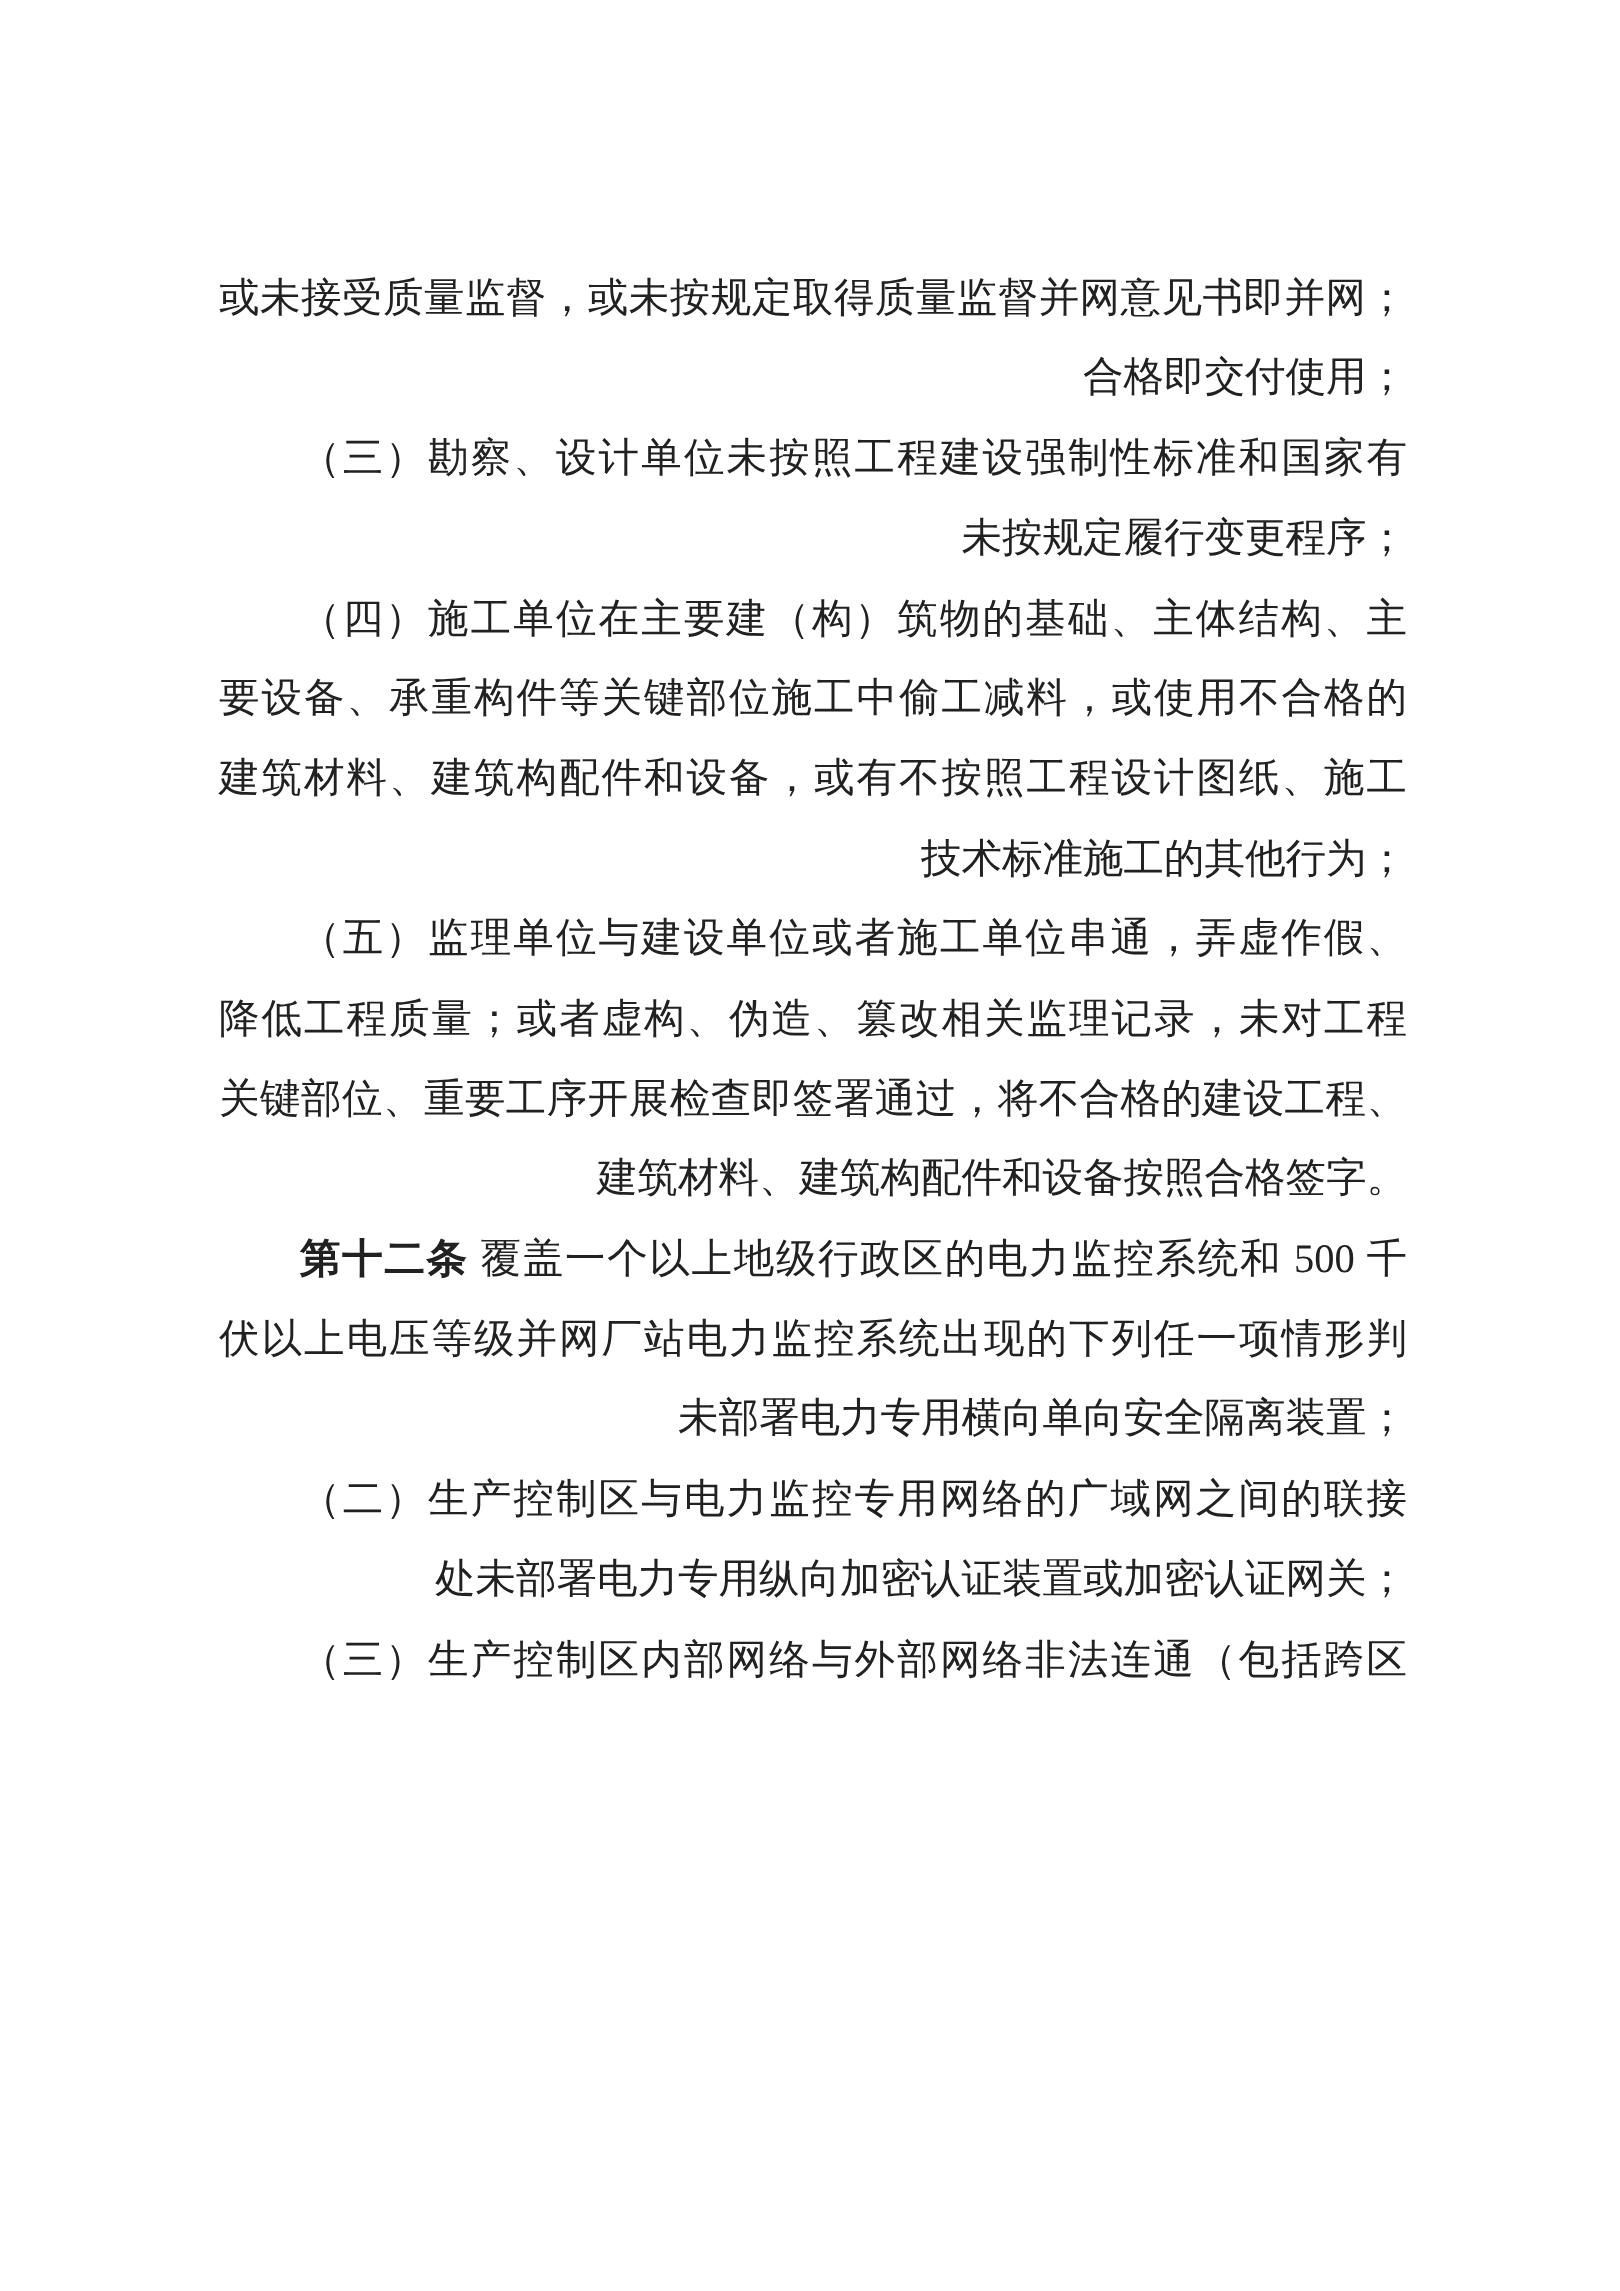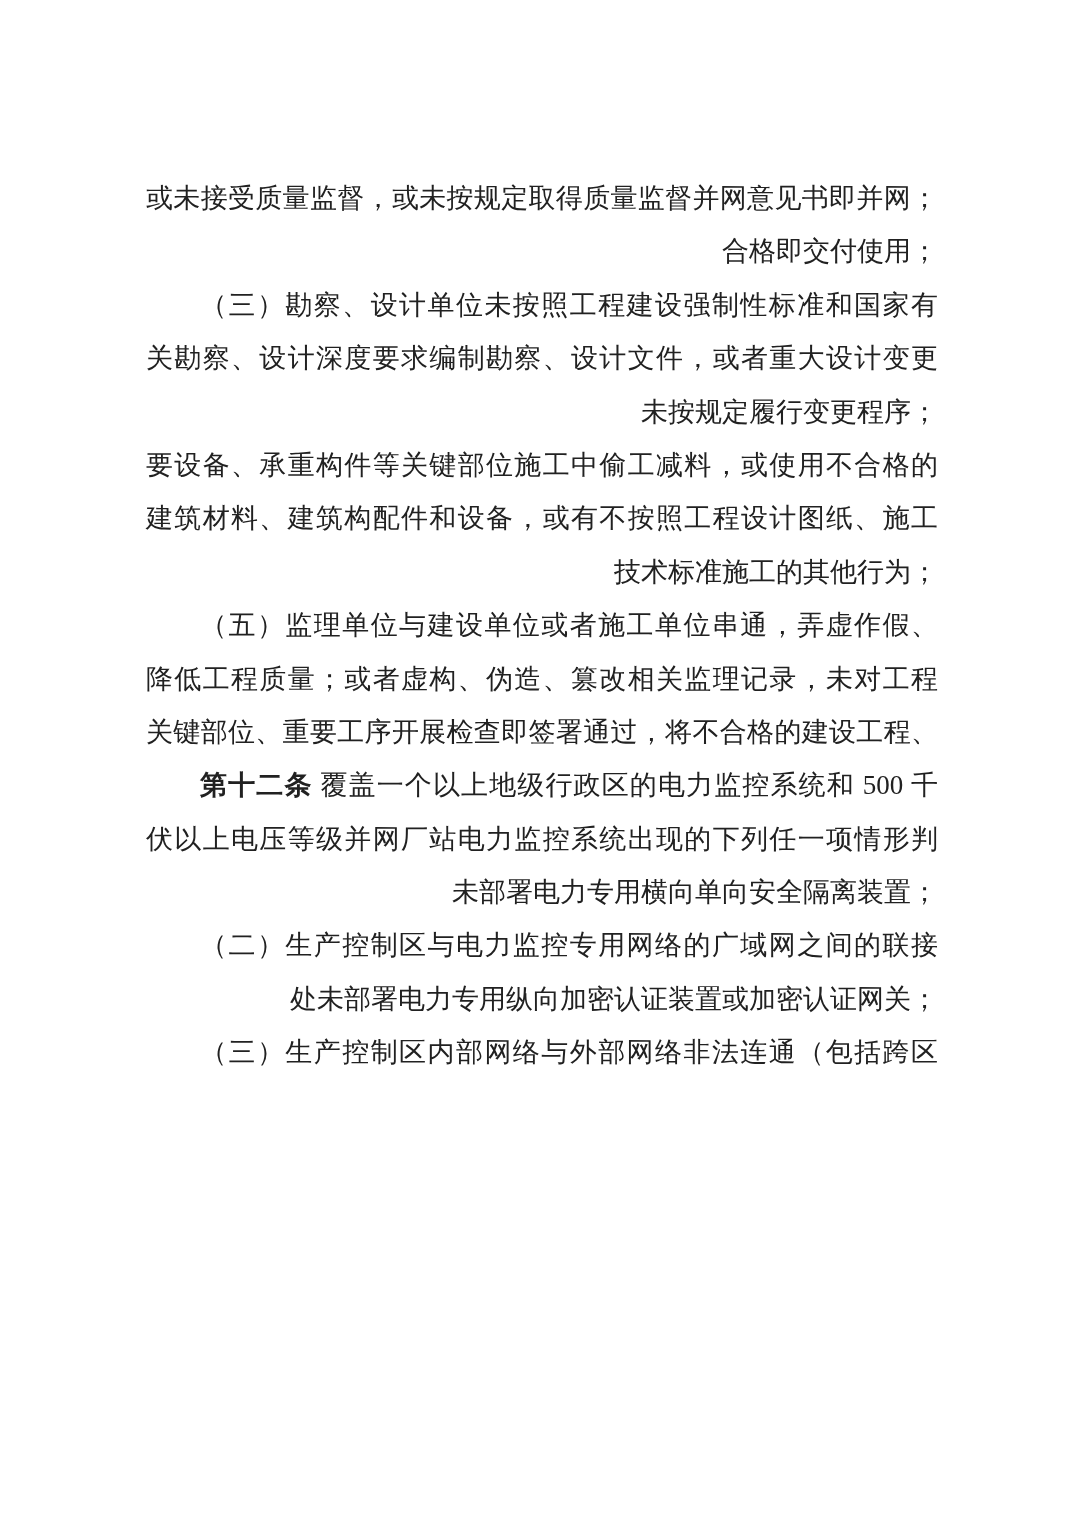--- a/index.html
+++ b/index.html
@@ -42,28 +42,29 @@
   }
 </style>
 </head>
 <body>
 
 <div class="page" style="background: rgb(255, 255, 255); color: rgb(33, 33, 33);">
   <div class="text-block">
       <div class="line fill"><span class="regular">或未接受质量监督，或未按规定取得质量监督并网意见书即并网；</span></div>
       <div class="line"><span class="regular">合格即交付使用；</span></div>
       <div class="line indent fill"><span class="regular">（三）勘察、设计单位未按照工程建设强制性标准和国家有</span></div>
-      <div class="line fill"><span class="regular">关勘察、设计深度要求编制勘察、设计文件，或者重大设计变更</span></div>
       <div class="line"><span class="regular">未按规定履行变更程序；</span></div>
+      <div class="line indent fill"><span class="regular">（四）施工单位在主要建（构）筑物的基础、主体结构、主</span></div>
       <div class="line fill"><span class="regular">要设备、承重构件等关键部位施工中偷工减料，或使用不合格的</span></div>
       <div class="line fill"><span class="regular">建筑材料、建筑构配件和设备，或有不按照工程设计图纸、施工</span></div>
       <div class="line"><span class="regular">技术标准施工的其他行为；</span></div>
       <div class="line indent fill"><span class="regular">（五）监理单位与建设单位或者施工单位串通，弄虚作假、</span></div>
       <div class="line fill"><span class="regular">降低工程质量；或者虚构、伪造、篡改相关监理记录，未对工程</span></div>
       <div class="line fill"><span class="regular">关键部位、重要工序开展检查即签署通过，将不合格的建设工程、</span></div>
+      <div class="line"><span class="regular">建筑材料、建筑构配件和设备按照合格签字。</span></div>
       <div class="line indent fill"><span class="bold">第十二条</span><span class="regular"> 覆盖一个以上地级行政区的电力监控系统和 500 千</span></div>
       <div class="line fill"><span class="regular">伏以上电压等级并网厂站电力监控系统出现的下列任一项情形判</span></div>
       <div class="line"><span class="regular">未部署电力专用横向单向安全隔离装置；</span></div>
       <div class="line indent fill"><span class="regular">（二）生产控制区与电力监控专用网络的广域网之间的联接</span></div>
       <div class="line"><span class="regular">处未部署电力专用纵向加密认证装置或加密认证网关；</span></div>
       <div class="line indent fill"><span class="regular">（三）生产控制区内部网络与外部网络非法连通（包括跨区</span></div>
     </div>
 </div>
 
 </body></html>

